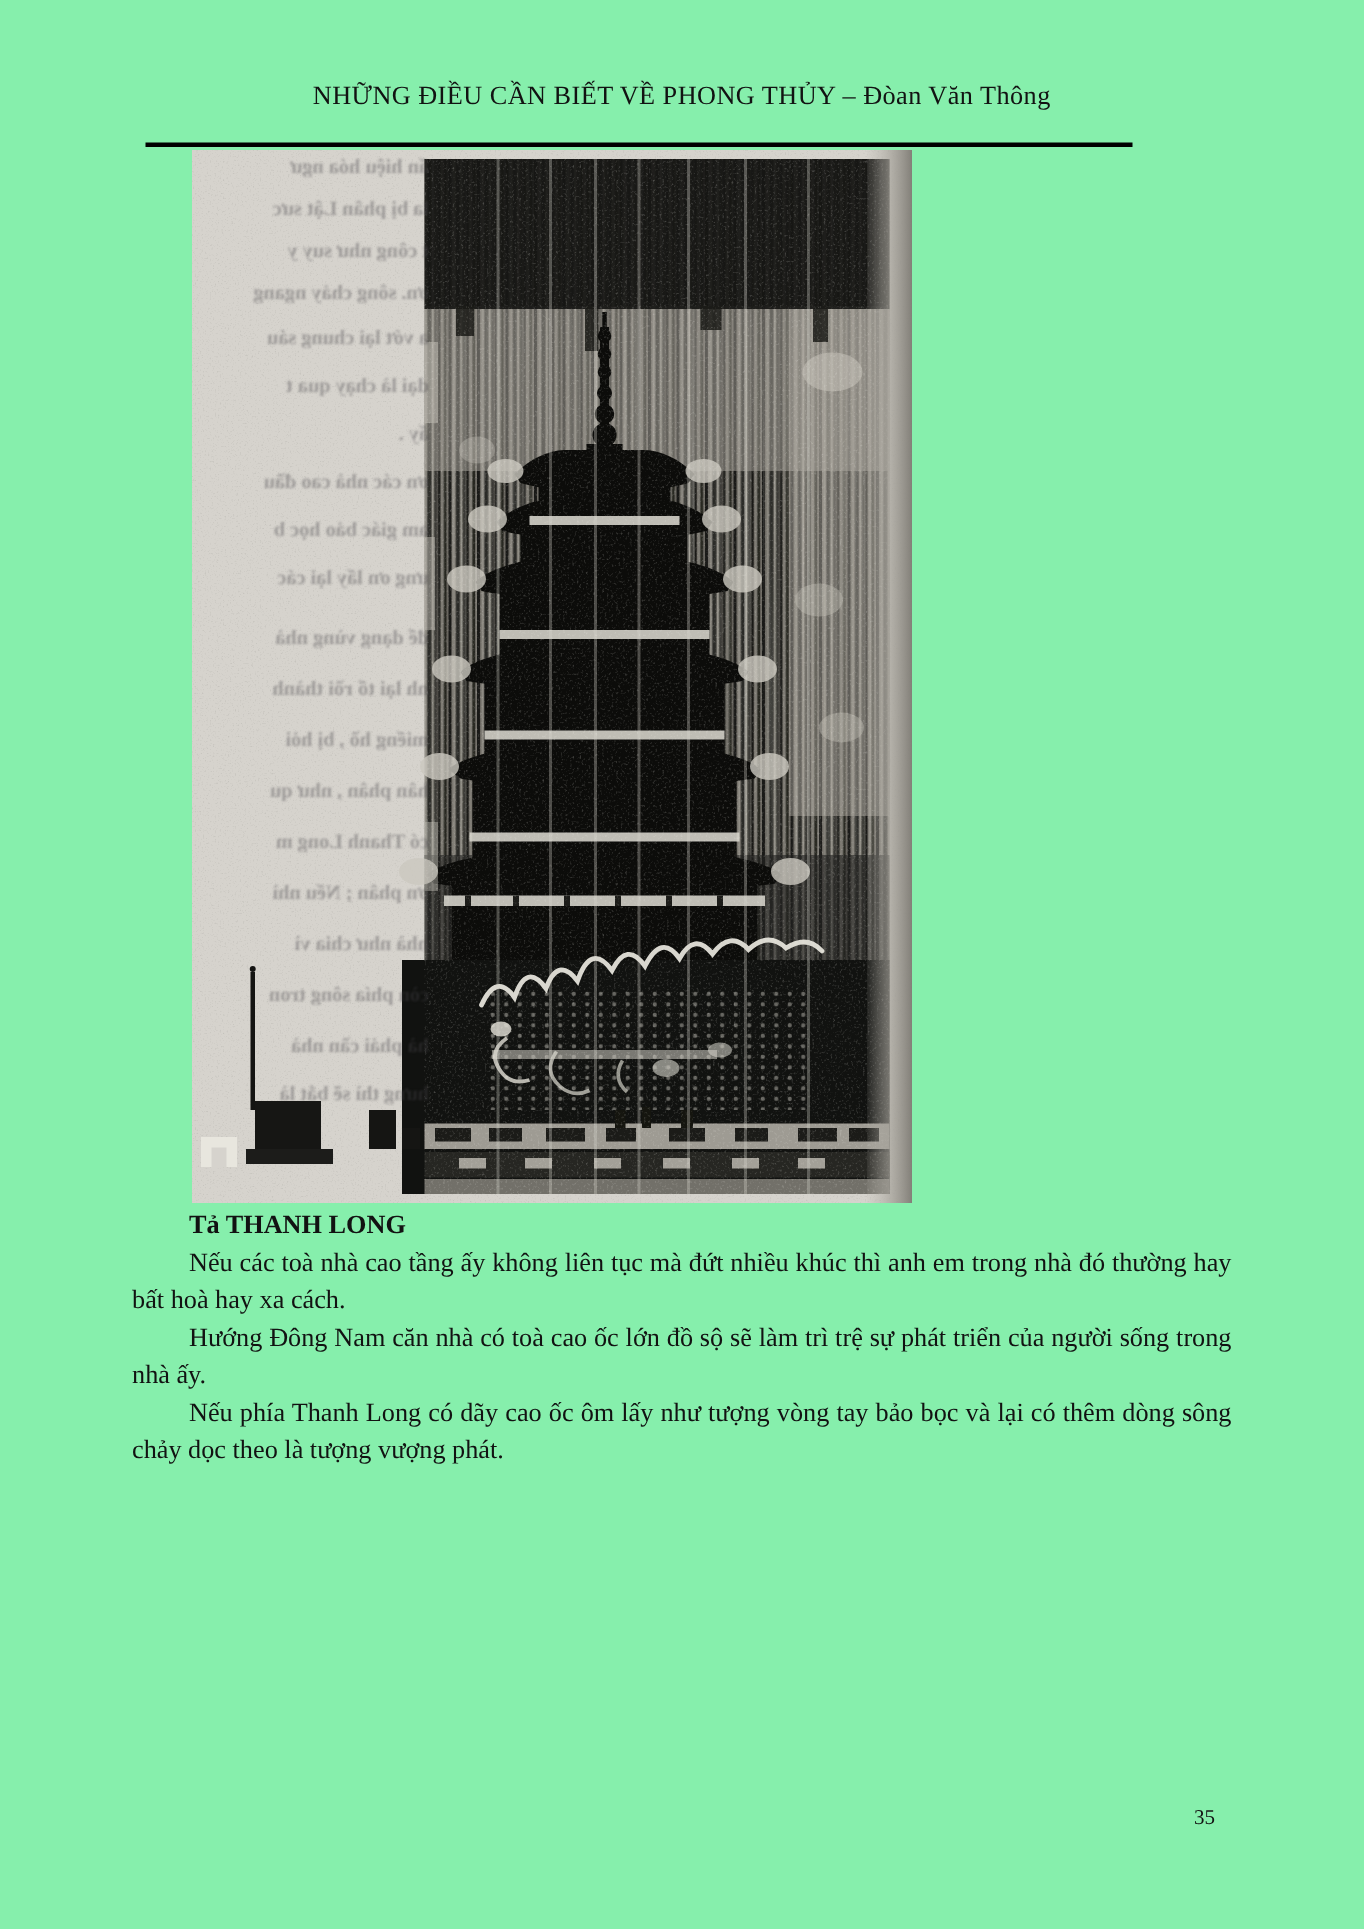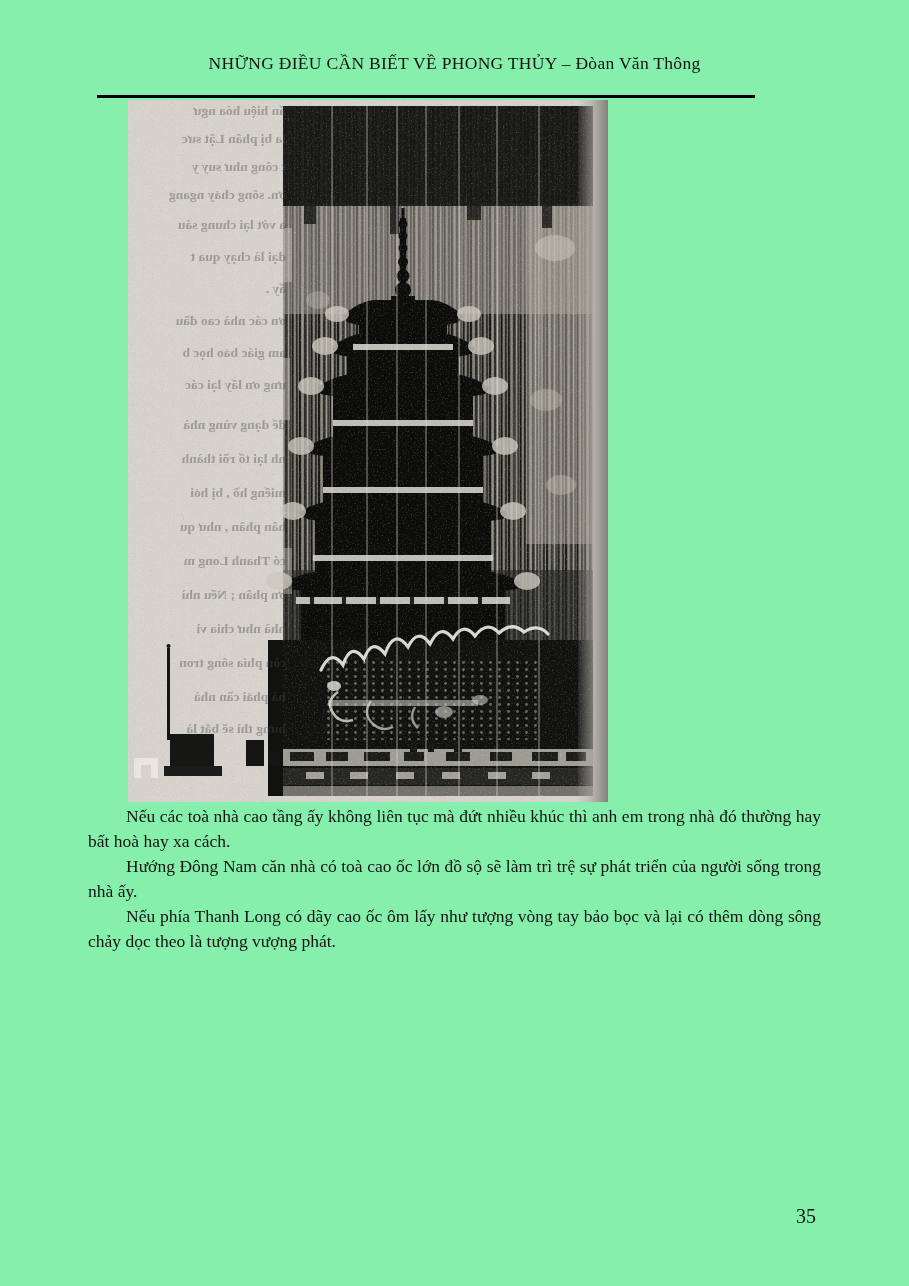--- a/index.html
+++ b/index.html
@@ -11,21 +11,21 @@
   .photo{position:absolute;top:100px;left:128px;width:480px;height:702px;margin:0;
          background:#d6d3cd;overflow:hidden;}
   .photo svg{position:absolute;left:0;top:0;display:block;}
   .bleed{position:absolute;left:2px;width:156px;text-align:left;transform:scaleX(-1);
          filter:blur(.6px);color:rgba(72,70,76,.40);font-size:13.5px;font-weight:600;
          white-space:nowrap;line-height:1;pointer-events:none;}
   .body-copy{position:absolute;top:804px;left:88px;width:733px;
              font-size:17.5px;line-height:25px;text-align:justify;}
   .body-copy .caption{font-weight:bold;text-indent:38px;font-size:17.5px;margin:0;}
   .body-copy p{margin:0;text-indent:38px;}
-  .page-number{position:absolute;top:1205px;left:796px;font-size:20px;}
+  .page-number{position:absolute;top:1205px;left:796px;font-size:14px;}
 </style>
 </head>
 <body>
 
 <div class="sheet">
 
   <div class="header-title">NHỮNG ĐIỀU CẦN BIẾT VỀ PHONG THỦY – Đòan Văn Thông</div>
   <div class="header-rule"></div>
 
   <figure class="photo">
@@ -232,19 +232,20 @@
     <div class="bleed" style="top:420px">hân phân , như qu</div>
     <div class="bleed" style="top:454px">có Thanh Long m</div>
     <div class="bleed" style="top:488px">ơn phân ; Nếu nhì</div>
     <div class="bleed" style="top:522px">nhà như chia vì</div>
     <div class="bleed" style="top:556px">còn phía sông tron</div>
     <div class="bleed" style="top:590px">hà phải cần nhà</div>
     <div class="bleed" style="top:622px">hưng thì sẽ bắt là</div>
   </figure>
 
   <section class="body-copy">
+    <div class="caption">Tả THANH LONG</div>
     <p>Nếu các toà nhà cao tầng ấy không liên tục mà đứt nhiều khúc thì anh em trong nhà đó thường hay bất hoà hay xa cách.</p>
     <p>Hướng Đông Nam căn nhà có toà cao ốc lớn đồ sộ sẽ làm trì trệ sự phát triển của người sống trong nhà ấy.</p>
     <p>Nếu phía Thanh Long có dãy cao ốc ôm lấy như tượng vòng tay bảo bọc và lại có thêm dòng sông chảy dọc theo là tượng vượng phát.</p>
   </section>
 
   <div class="page-number">35</div>
 </div>
 
 </body></html>

